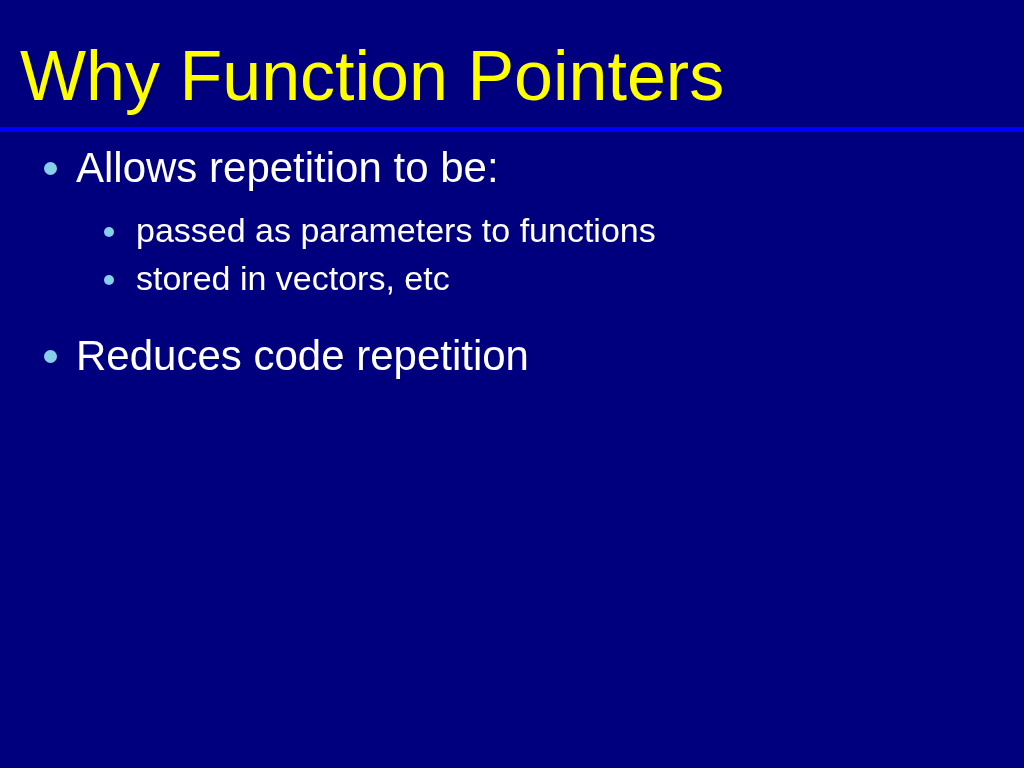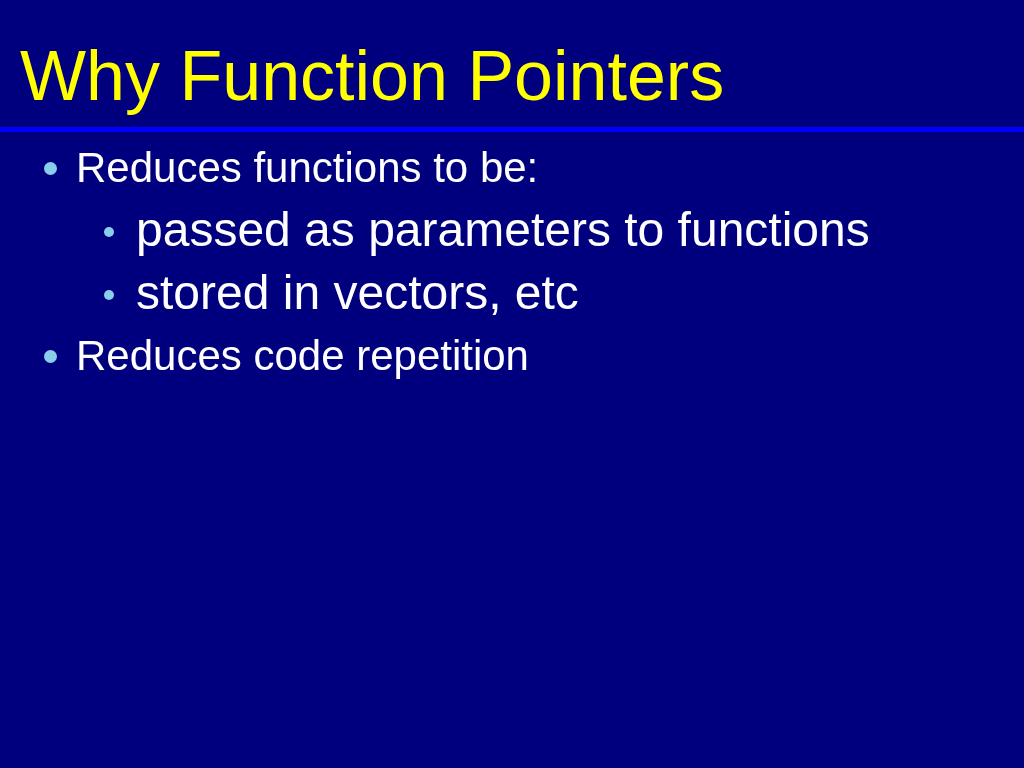--- a/index.html
+++ b/index.html
@@ -92,45 +92,45 @@
   .lvl2 {
     left: 104px;
   }
   .lvl2 .bullet-dot {
     width: 10px;
     height: 10px;
     margin-top: 19px;
     margin-right: 22px;
   }
   .lvl2 .bullet-text {
-    font-size: 48px;
+    font-size: 34px;
     line-height: 44px;
     color: #ffffff;
   }
 
   .row-0 { top: 13px;  }
   .row-1 { top: 76px;  }
-  .row-2 { top: 139px; }
+  .row-2 { top: 124px; }
   .row-3 { top: 201px; text-align: center; }
 </style>
 </head>
 <body>
 
 <div class="slide">
 
   <div class="title-block">
     <div class="slide-title">Why Function Pointers</div>
     <div class="title-rule"></div>
   </div>
 
   <div class="body-block">
 
     <div class="bullet-row lvl1 row-0">
       <span class="bullet-dot"></span>
-      <span class="bullet-text">Reduces functions to be:</span>
+      <span class="bullet-text">Allows repetition to be:</span>
     </div>
 
     <div class="bullet-row lvl2 row-1">
       <span class="bullet-dot"></span>
       <span class="bullet-text">passed as parameters to functions</span>
     </div>
 
     <div class="bullet-row lvl2 row-2">
       <span class="bullet-dot"></span>
       <span class="bullet-text">stored in vectors, etc</span>

